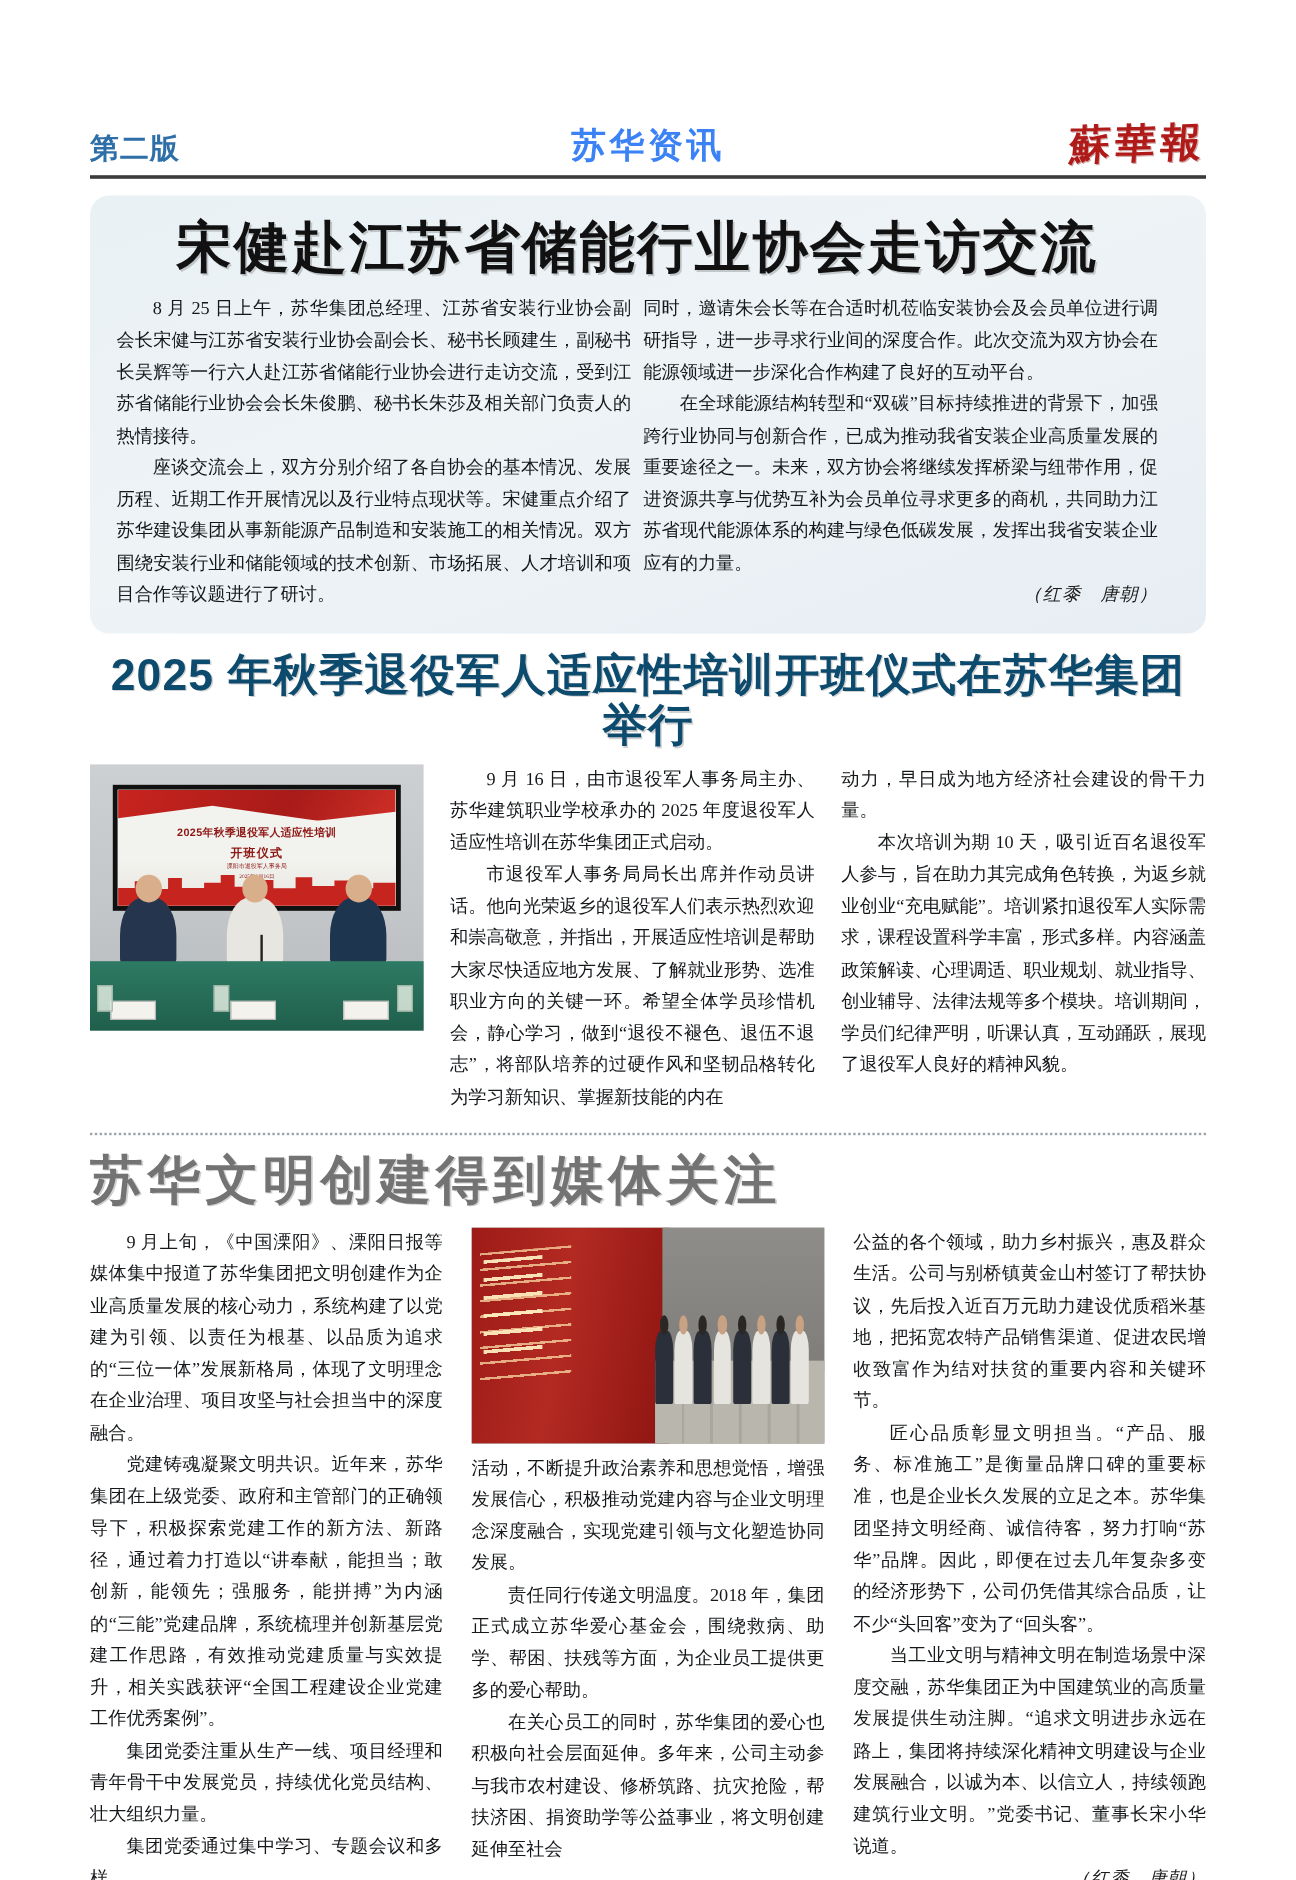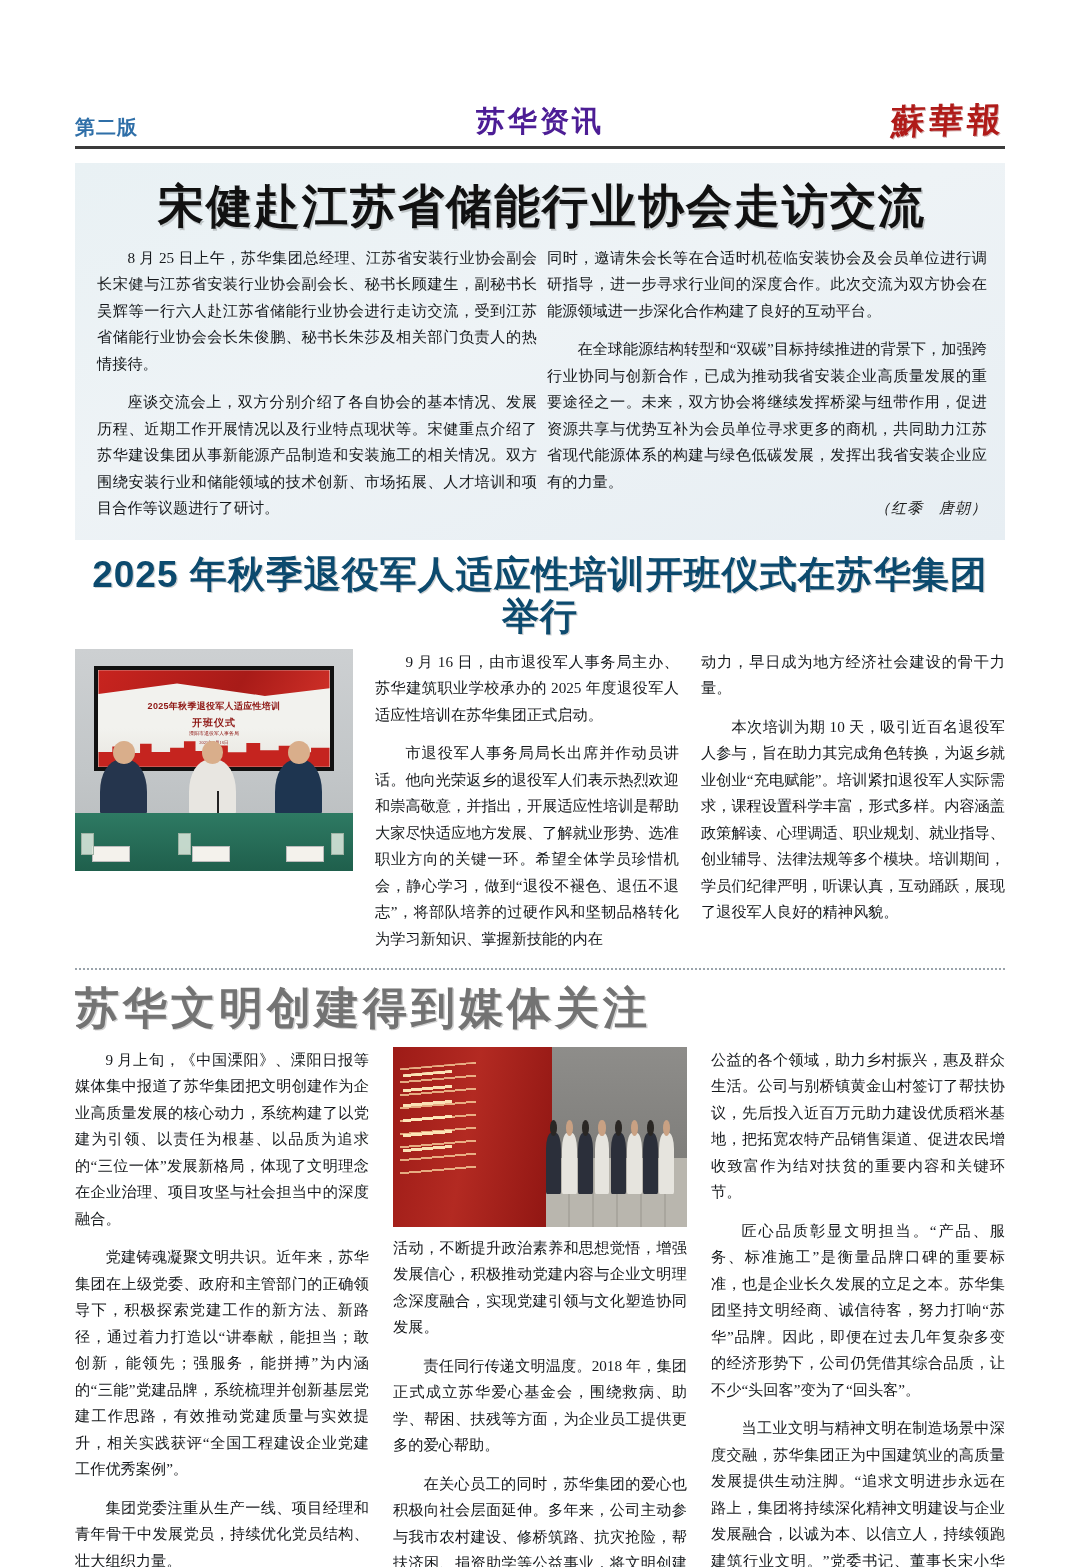--- a/index.html
+++ b/index.html
@@ -28,35 +28,35 @@
     height: 62px;
     display: flex;
     align-items: flex-end;
     justify-content: space-between;
     padding-bottom: 4px;
     margin-top: 78px;
   }
   .edition {
     font-family: "Liberation Sans", sans-serif;
     font-weight: bold;
-    font-size: 20px;
+    font-size: 24px;
     color: #2f6fa8;
     letter-spacing: 1px;
     line-height: 1;
     padding-bottom: 3px;
   }
   .section-title {
     position: absolute;
     left: 0; right: 0;
     text-align: center;
     font-family: "Liberation Sans", sans-serif;
     font-weight: bold;
     font-size: 29px;
     letter-spacing: 3px;
-    color: #4c1d95;
+    color: #3b82f6;
     bottom: 2px;
   }
   .brand {
     font-family: "Liberation Serif", serif;
     font-weight: bold;
     font-size: 34px;
     color: #b01b19;
     letter-spacing: 4px;
     line-height: 1;
     transform: skewX(-6deg) rotate(-1.5deg);
@@ -66,22 +66,23 @@
   .masthead-rule {
     height: 3px;
     background: #3b3b3b;
     margin-top: 2px;
   }
 
   
   .lead-box {
     margin-top: 14px;
     background: linear-gradient(160deg,#e9f1f4 0%, #eef3f6 45%, #e7eef3 100%);
-    padding: 16px 18px 18px 22px;
+    padding: 16px 40px 18px 22px;
     box-sizing: border-box;
+    border-radius: 16px;
   }
   .headline-1 {
     font-family: "Liberation Sans", sans-serif;
     font-weight: bold;
     font-size: 46px;
     letter-spacing: 2px;
     text-align: center;
     color: #111;
     line-height: 1.12;
     margin: 2px 0 12px 0;
@@ -95,21 +96,21 @@
 
   p.body {
     margin: 0;
     font-size: 15.2px;
     line-height: 26.5px;
     text-align: justify;
     text-justify: inter-ideograph;
     text-indent: 2em;
     color: #15181b;
   }
-  p.body + p.body { margin-top: 12px; }
+  p.body + p.body { margin-top: 0; }
   p.body.noindent { text-indent: 0; }
   .byline {
     text-align: right;
     font-size: 15px;
     line-height: 26.5px;
     letter-spacing: 1px;
     font-style: italic;
   }
 
   

